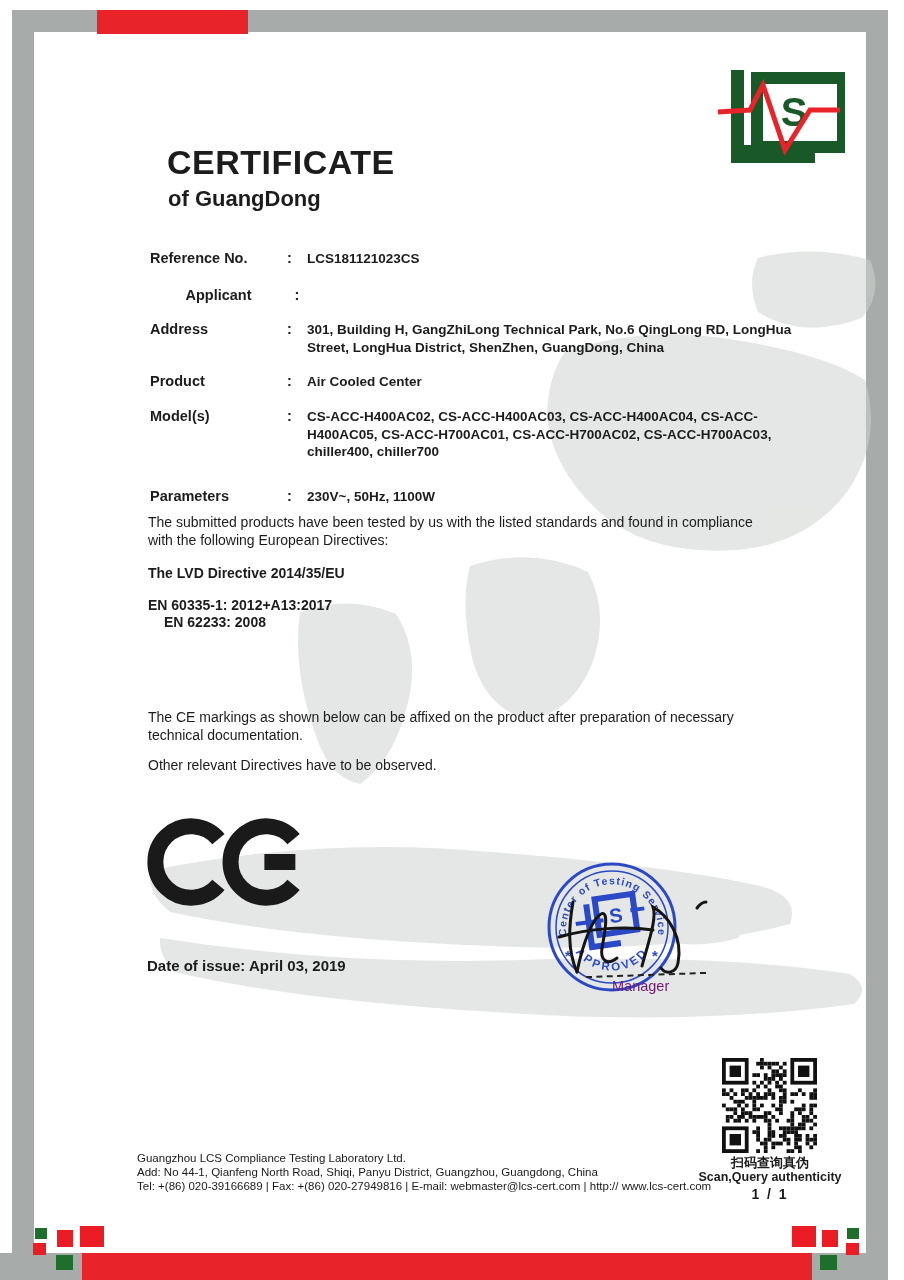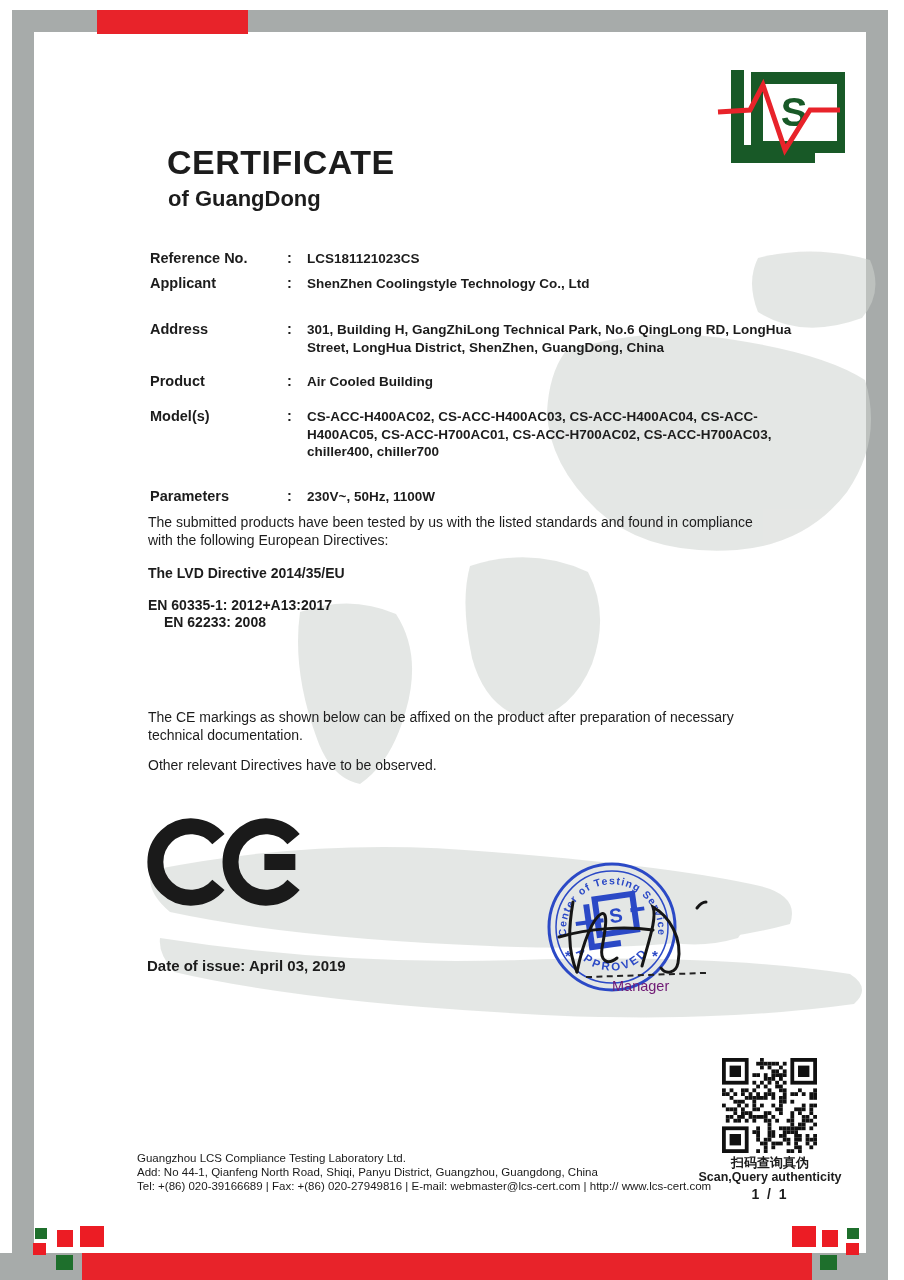--- a/index.html
+++ b/index.html
@@ -92,34 +92,33 @@
   </svg>
 
   <div class="title">CERTIFICATE</div>
   <div class="subtitle">of GuangDong</div>
 
   <div class="field-row" style="top:250px;">
     <div class="f-label">Reference No.</div>
     <div class="f-colon">:</div>
     <div class="f-value">LCS181121023CS</div>
   </div>
-  <div class="field-row" style="top:275px;">
+  <div class="field-row" style="top:287px;text-align:center;">
     <div class="f-label">Applicant</div>
     <div class="f-colon">:</div>
-    <div class="f-value">ShenZhen Coolingstyle Technology Co., Ltd</div>
   </div>
   <div class="field-row" style="top:321px;">
     <div class="f-label">Address</div>
     <div class="f-colon">:</div>
     <div class="f-value">301, Building H, GangZhiLong Technical Park, No.6 QingLong RD, LongHua Street, LongHua District, ShenZhen, GuangDong, China</div>
   </div>
   <div class="field-row" style="top:373px;">
     <div class="f-label">Product</div>
     <div class="f-colon">:</div>
-    <div class="f-value">Air Cooled Building</div>
+    <div class="f-value">Air Cooled Center</div>
   </div>
   <div class="field-row" style="top:408px;">
     <div class="f-label">Model(s)</div>
     <div class="f-colon">:</div>
     <div class="f-value">CS-ACC-H400AC02, CS-ACC-H400AC03, CS-ACC-H400AC04, CS-ACC-H400AC05, CS-ACC-H700AC01, CS-ACC-H700AC02, CS-ACC-H700AC03, chiller400, chiller700</div>
   </div>
   <div class="field-row" style="top:488px;">
     <div class="f-label">Parameters</div>
     <div class="f-colon">:</div>
     <div class="f-value">230V~, 50Hz, 1100W</div>

